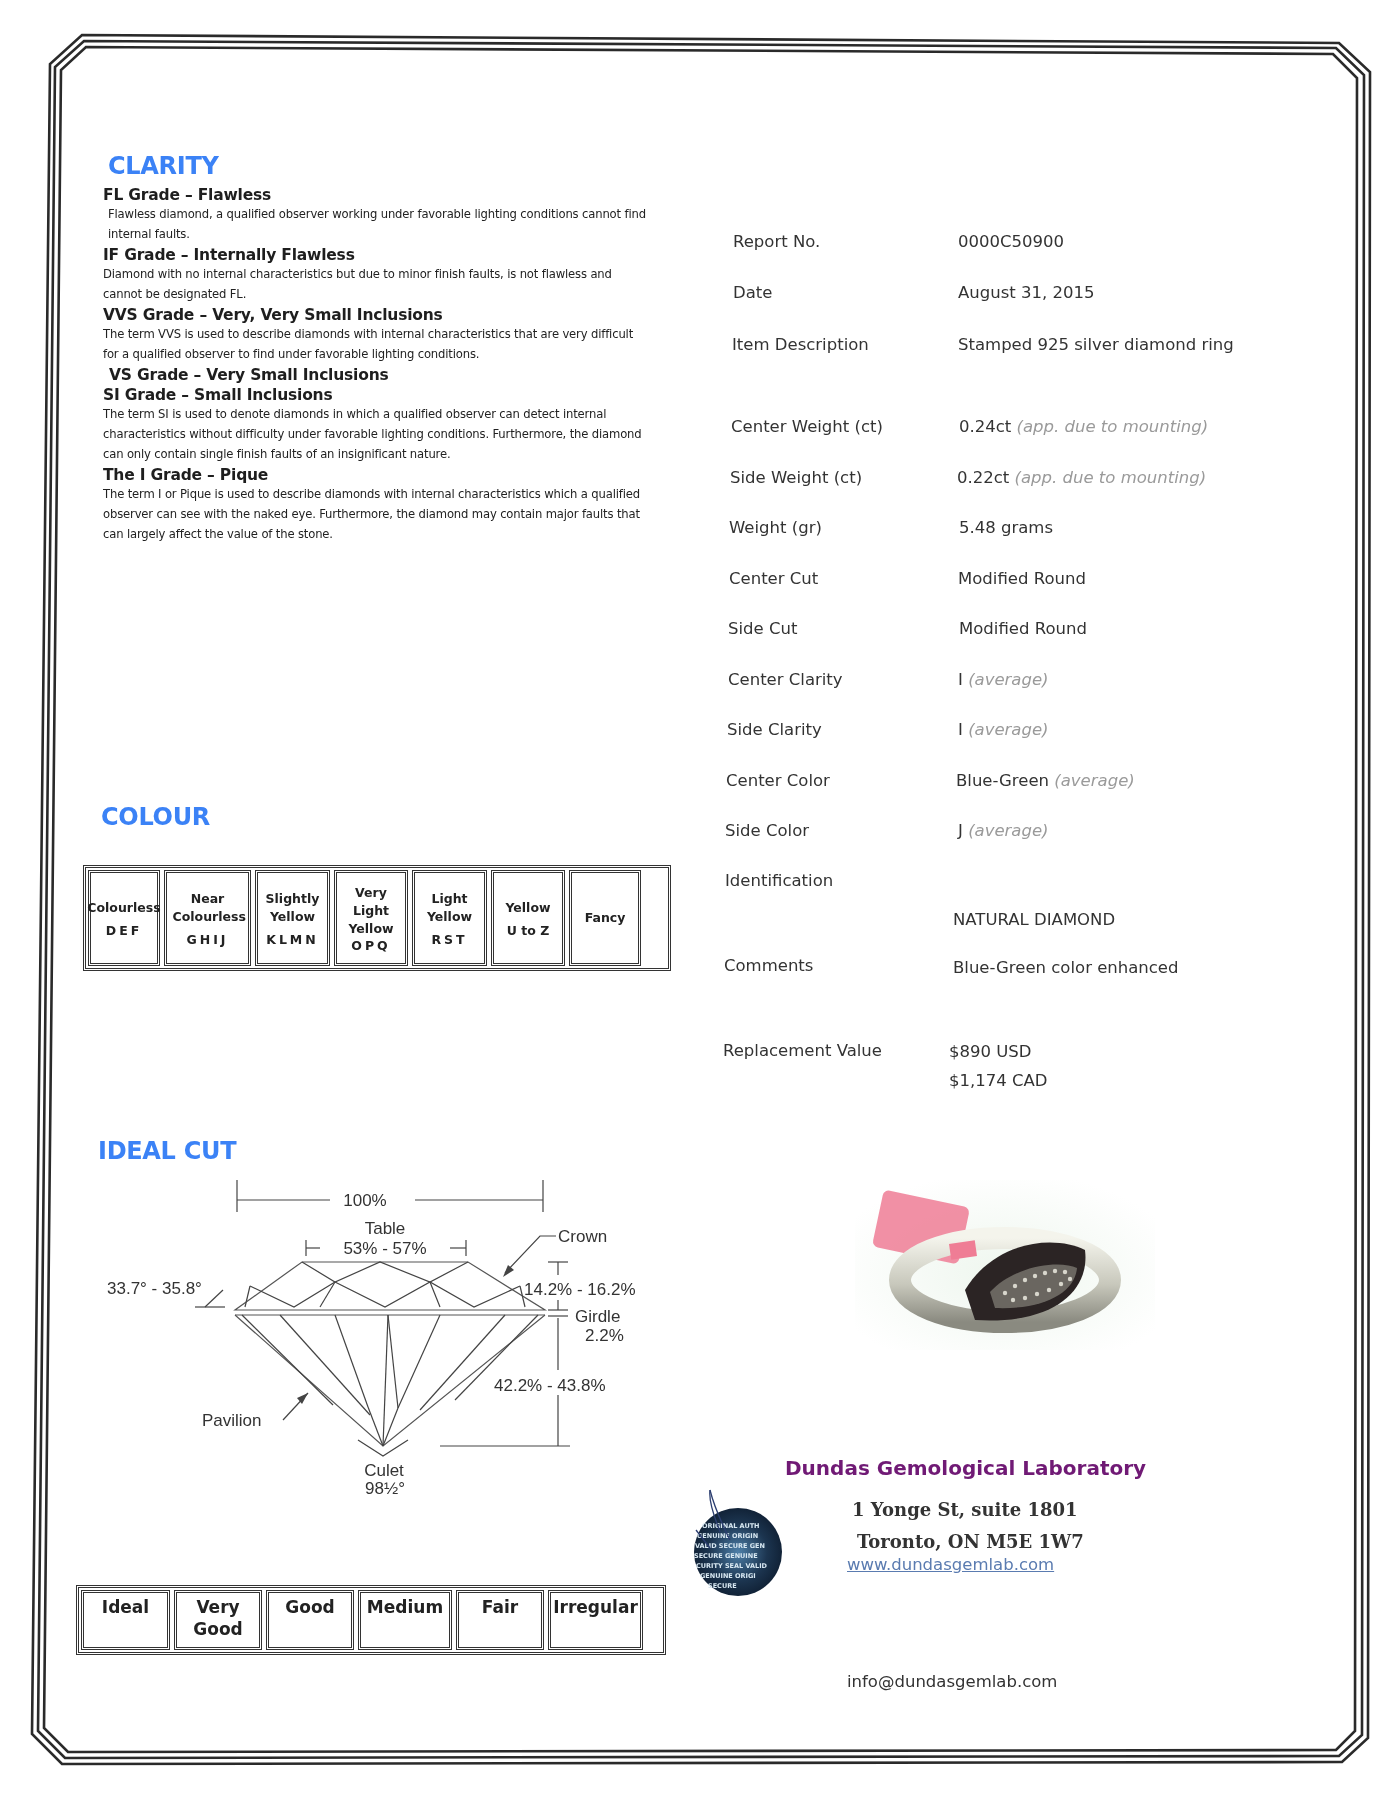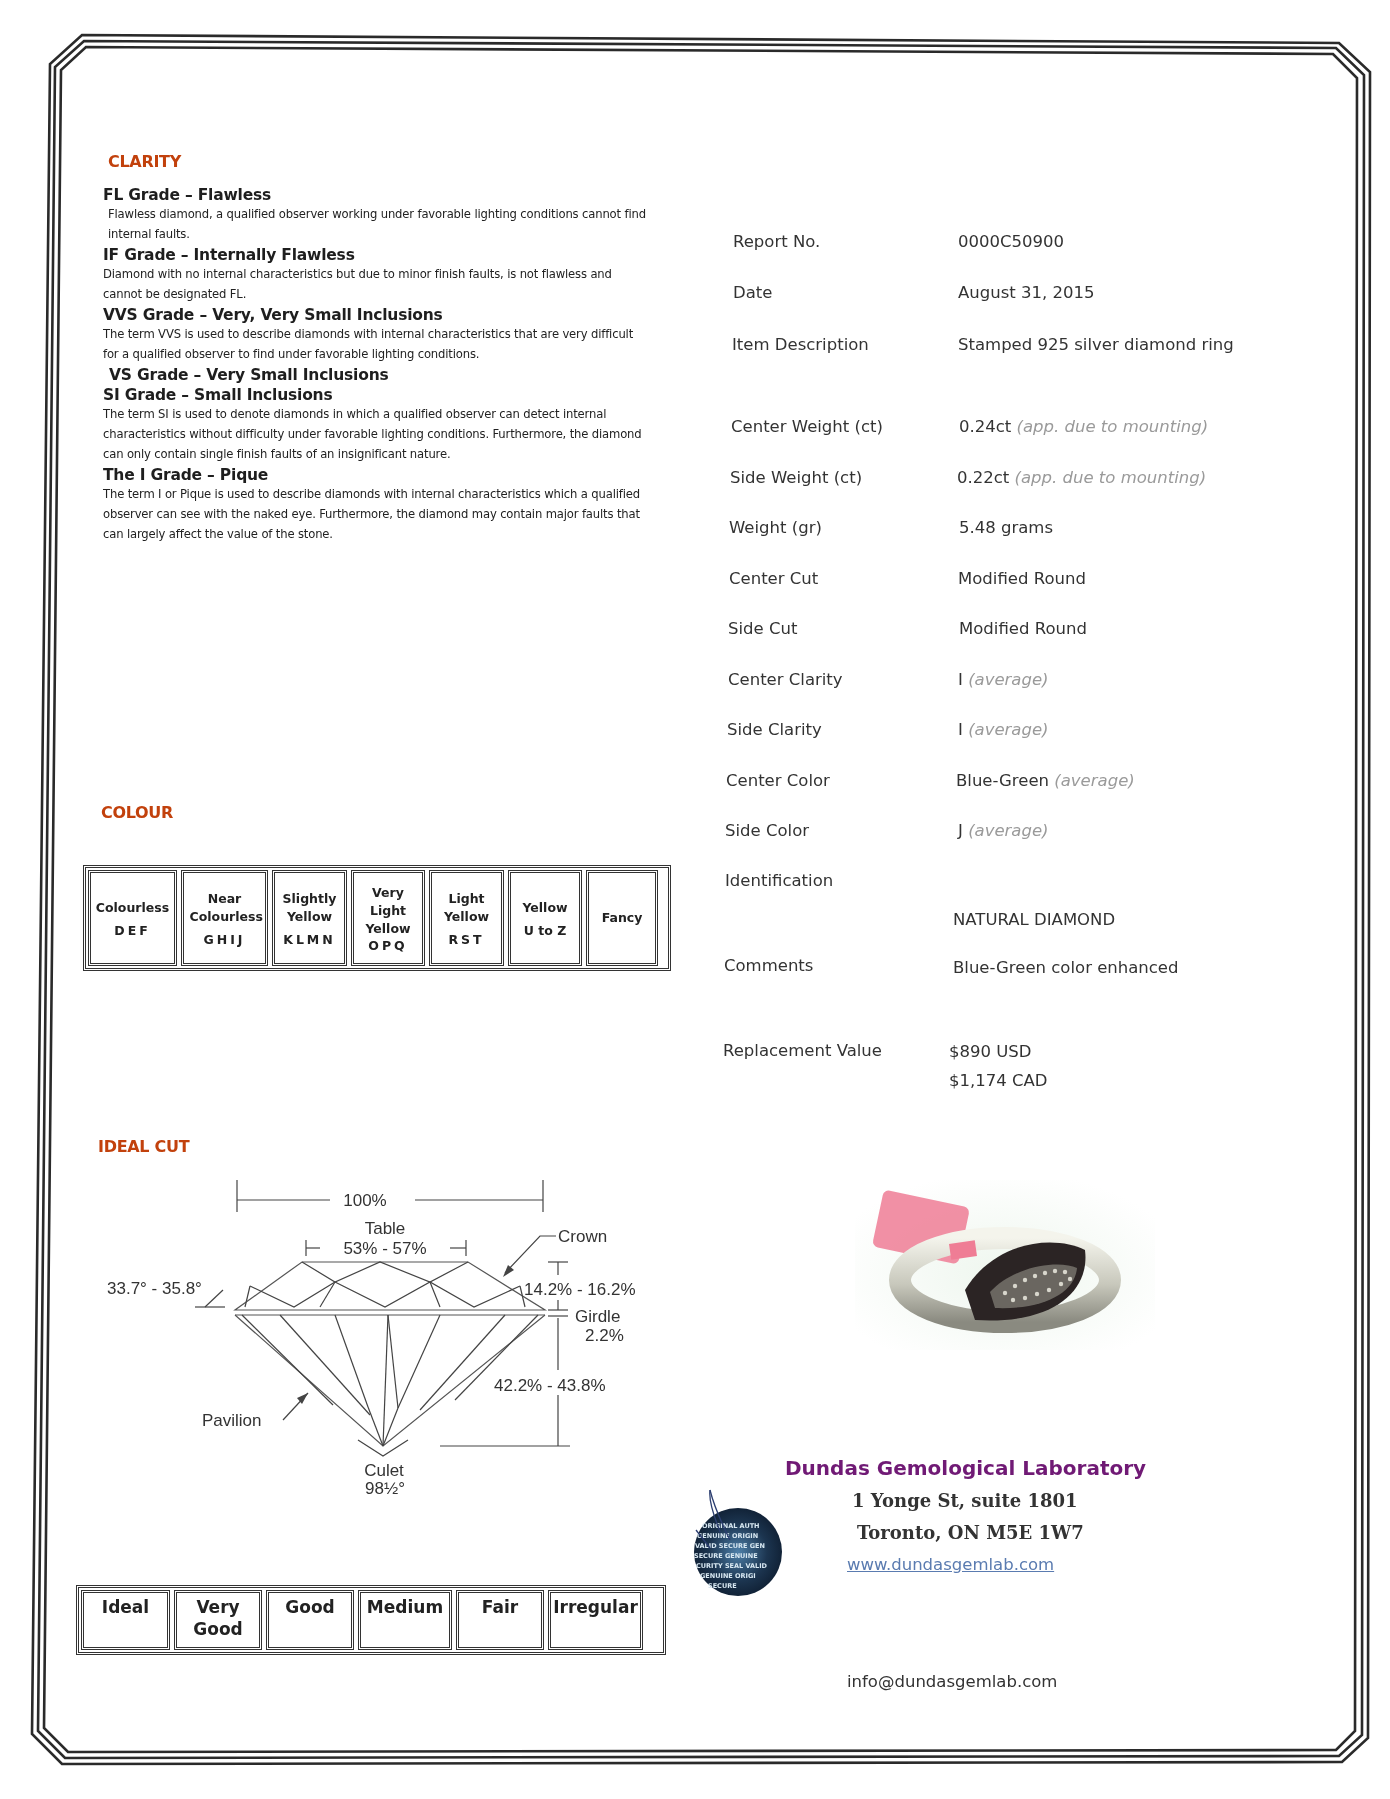--- a/index.html
+++ b/index.html
@@ -1,34 +1,34 @@
 <!DOCTYPE html>
 <html><head>
 <meta charset="utf-8">
 <style>
   html, body { margin:0; padding:0; background:#ffffff; }
   body { width:1390px; height:1799px; position:relative; overflow:hidden; font-family:"Liberation Sans", sans-serif; color:#222; }
   .frame { position:absolute; left:0; top:0; width:1390px; height:1799px; }
   .abs { position:absolute; }
-  .sec-title { font-family:"DejaVu Sans", sans-serif; font-weight:bold; font-size:16px; color:#c2410c; letter-spacing:-0.3px; }
+  .sec-title { font-family:"DejaVu Sans", sans-serif; font-weight:bold; font-size:24px; color:#3b82f6; letter-spacing:-0.3px; }
   .grade-title { font-family:"DejaVu Sans", sans-serif; font-weight:bold; font-size:15.5px; color:#1e1e1e; letter-spacing:-0.2px; margin:0; }
   .grade-desc { font-family:"DejaVu Sans", sans-serif; font-size:11.6px; line-height:20px; color:#222; margin:0; letter-spacing:-0.15px; }
   .clarity-block { position:absolute; left:103px; top:155px; width:580px; }
   .grade-item { margin-bottom:2px; }
   .info-row { position:absolute; font-family:"DejaVu Sans", sans-serif; font-size:16.5px; color:#333; }
   .info-label { position:absolute; left:0; white-space:nowrap; }
   .info-value { position:absolute; white-space:nowrap; }
   .note { color:#9a9a9a; font-style:italic; }
   .grid-table { position:absolute; border:3px double #333; display:flex; background:#fff; }
   .grid-cell { border:3px double #333; margin:2px; display:flex; flex-direction:column; align-items:center; justify-content:center; text-align:center; font-family:"DejaVu Sans", sans-serif; font-weight:bold; color:#222; box-sizing:border-box; }
   .colour-cell .c-name { font-size:12.5px; line-height:18px; }
   .colour-cell .c-grade { font-size:12.5px; letter-spacing:3px; margin-top:6px; }
   .cut-cell { font-size:17px; line-height:22px; justify-content:flex-start; padding-top:3px; }
   .lab-name { font-family:"DejaVu Sans", sans-serif; font-weight:bold; font-size:20px; color:#701a75; }
-  .lab-line { font-family:"DejaVu Serif", serif; font-weight:bold; font-size:18px; color:#333; }
+  .lab-line { font-family:"DejaVu Serif", serif; font-weight:bold; font-size:18px; color:#333;margin-top:9px; }
   .lab-link { font-family:"DejaVu Sans", sans-serif; font-size:16.5px; color:#5a7bb0; text-decoration:underline; }
   .lab-email { font-family:"DejaVu Sans", sans-serif; font-size:16.5px; color:#333; }
   .diag-text { font-family:"Liberation Sans", sans-serif; font-size:17px; fill:#333; }
 </style>
 </head>
 <body>
 
 <svg class="frame" viewBox="0 0 1390 1799" width="1390" height="1799">
   <g fill="none" stroke="#2a2a2a" stroke-width="2.6">
     <polygon points="82,35 1339,43 1370,72 1368,1738 1342,1762 62,1764 32,1734 50,64"></polygon>
@@ -61,21 +61,21 @@
   </div>
   <div class="grade-item">
     <p class="grade-title">The I Grade – Pique</p>
     <p class="grade-desc" style="width:555px;">The term I or Pique is used to describe diamonds with internal characteristics which a qualified observer can see with the naked eye. Furthermore, the diamond may contain major faults that can largely affect the value of the stone.</p>
   </div>
 </div>
 
 <div class="abs sec-title" style="left:101px; top:803px;">COLOUR</div>
 
 <div class="grid-table" style="left:83px; top:865px; width:582px; height:100px;">
-  <div class="grid-cell colour-cell" style="width:89px;">
+  <div class="grid-cell colour-cell" style="width:72px;">
     <span class="c-name">Colourless</span>
     <span class="c-grade">DEF</span>
   </div>
   <div class="grid-cell colour-cell" style="width:87px;">
     <span class="c-name" style="width:70px;">Near Colourless</span>
     <span class="c-grade">GHIJ</span>
   </div>
   <div class="grid-cell colour-cell" style="width:75px;">
     <span class="c-name" style="width:58px;">Slightly Yellow</span>
     <span class="c-grade">KLMN</span>

